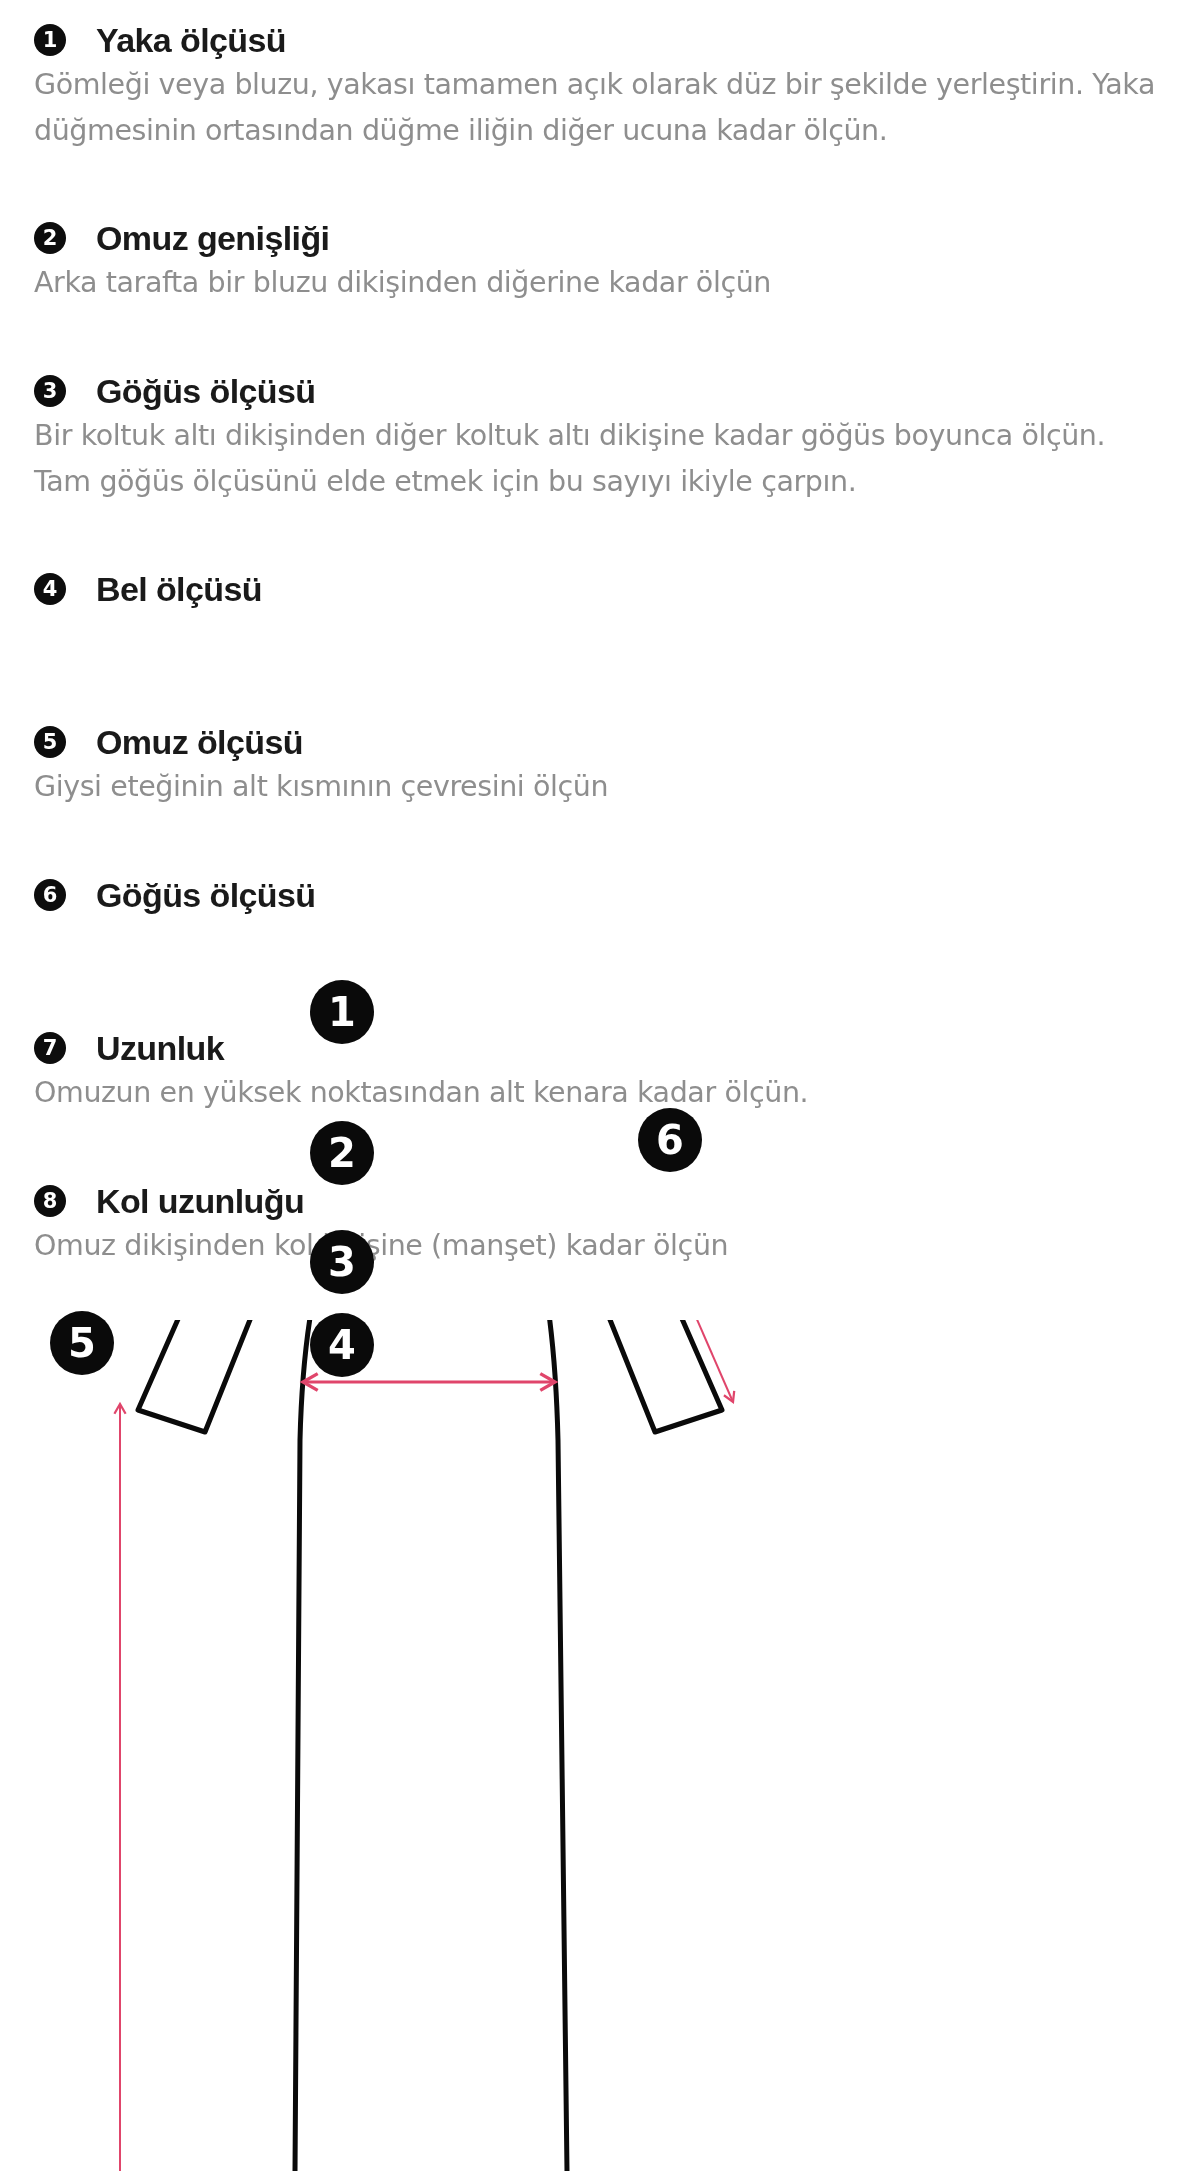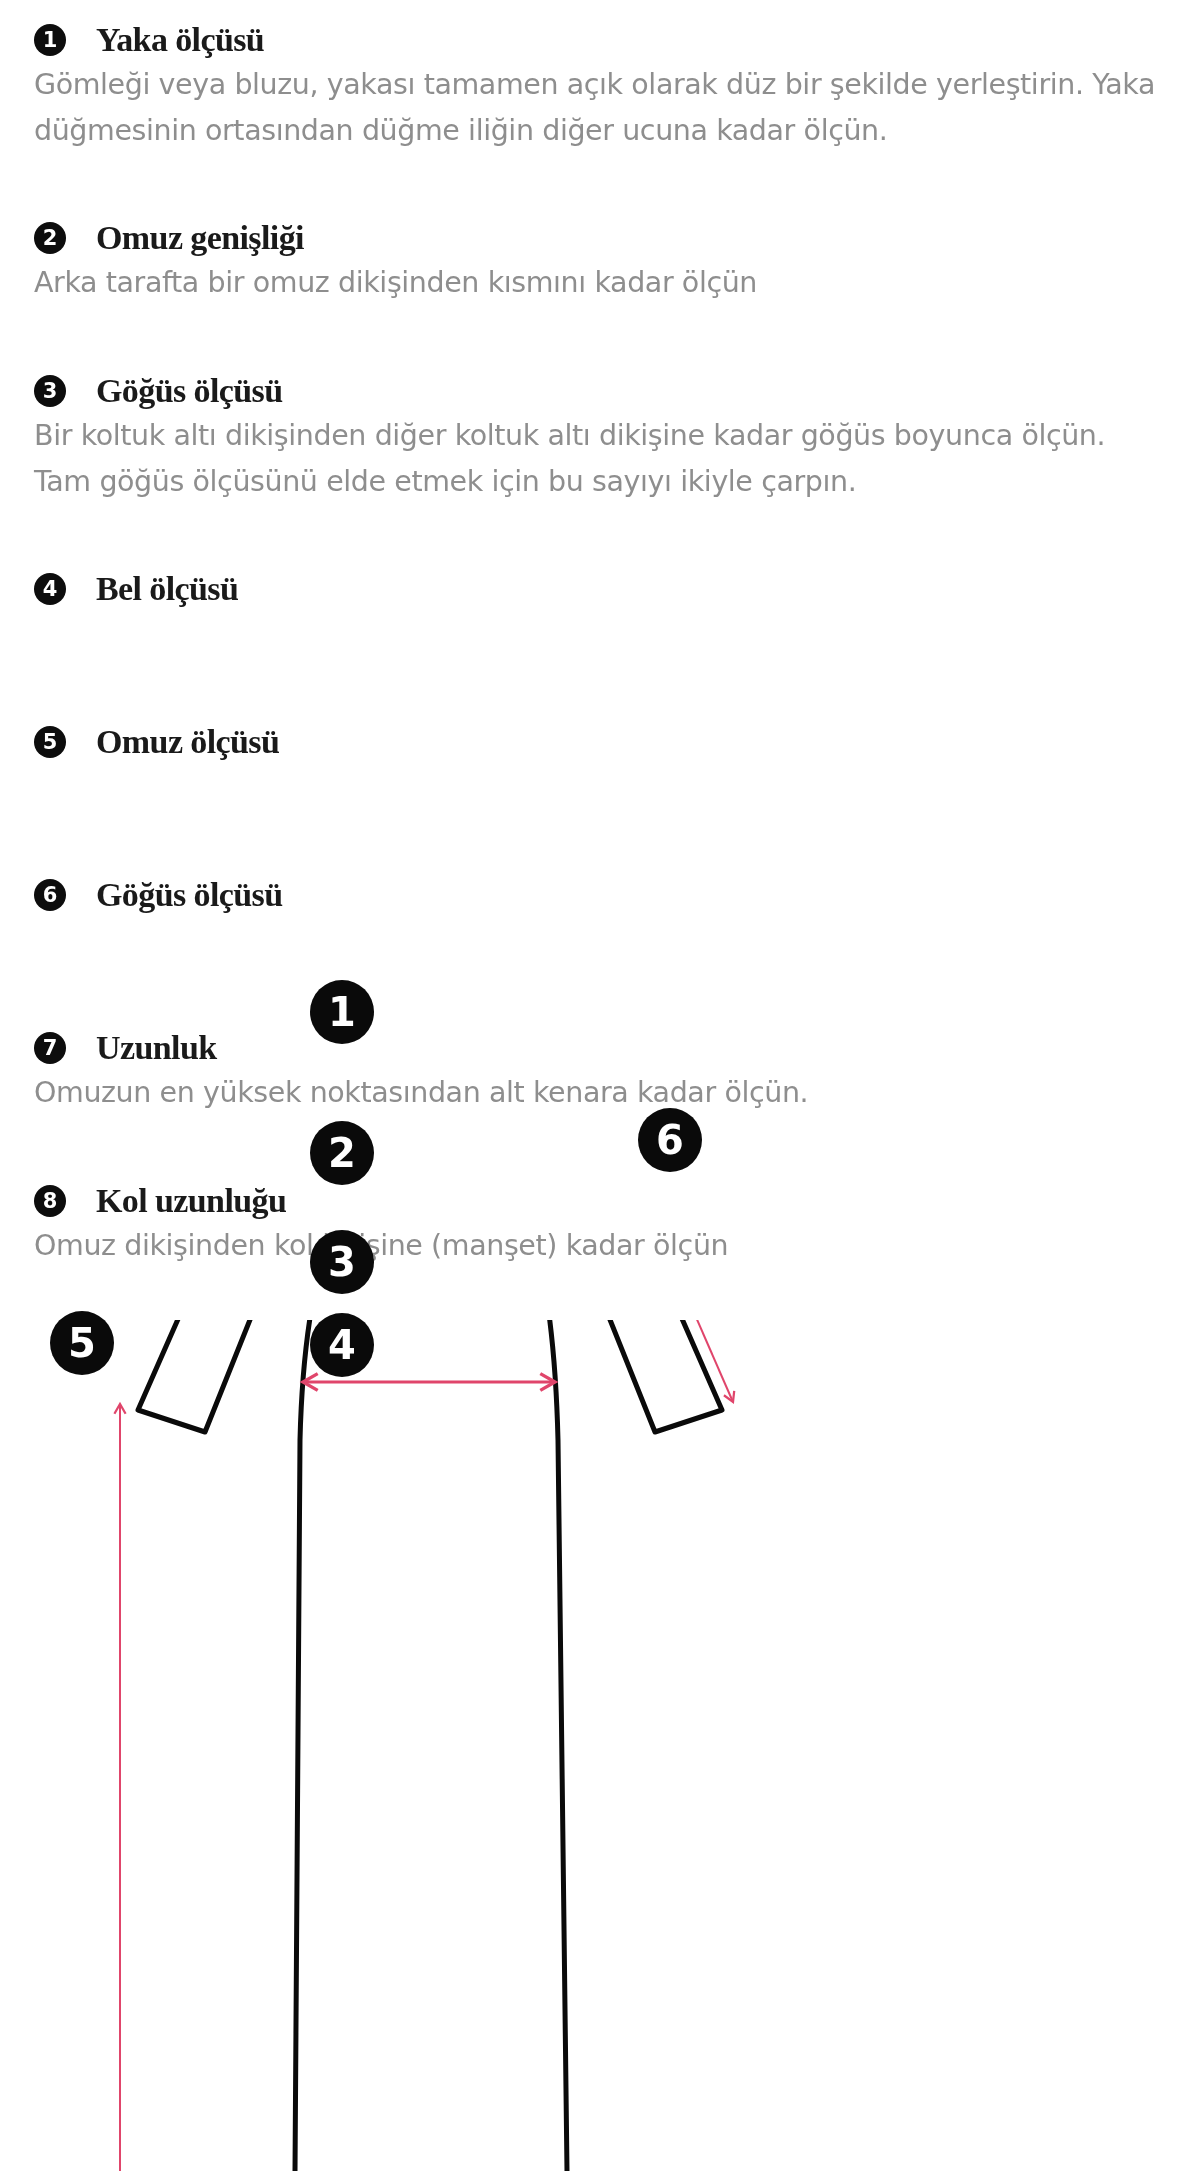--- a/index.html
+++ b/index.html
@@ -10,21 +10,21 @@
     .guide { position: absolute; left: 0; top: 0; width: 1200px; }
     .item { position: absolute; left: 34px; width: 1150px; }
     .item-head { display: flex; align-items: center; height: 44px; }
     .num-badge {
       width: 32px; height: 32px; border-radius: 50%; background: #0d0d0d; color: #ffffff;
       display: flex; align-items: center; justify-content: center;
       font-family: "DejaVu Sans", sans-serif; font-weight: bold; font-size: 21px;
       flex: 0 0 32px;
     }
     .item-title {
-      margin-left: 30px; font-family: Liberation Serif, serif; font-weight: bold;
+      margin-left: 30px; font-family: Liberation Sans, sans-serif; font-weight: bold;
       font-size: 34px; color: #1a1a1a; letter-spacing: -0.6px; white-space: nowrap;
     }
     .item-desc {
       margin-top: 0; font-family: "DejaVu Sans", sans-serif; font-size: 28.5px; line-height: 46px;
       color: #8e8e8e; letter-spacing: -0.4px;
     }
     .diagram { position: absolute; left: 0; top: 1320px; width: 1200px; height: 851px; }
     .diagram svg { position: absolute; left: 0; top: 0; }
     .dbadge {
       position: absolute; width: 64px; height: 64px; border-radius: 50%; background: #0a0a0a;
@@ -43,21 +43,21 @@
       <span class="item-title">Yaka ölçüsü</span>
     </div>
     <div class="item-desc" style="width:1150px">Gömleği veya bluzu, yakası tamamen açık olarak düz bir şekilde yerleştirin. Yaka düğmesinin ortasından düğme iliğin diğer ucuna kadar ölçün.</div>
   </div>
 
   <div class="item" style="top:216px">
     <div class="item-head">
       <span class="num-badge">2</span>
       <span class="item-title">Omuz genişliği</span>
     </div>
-    <div class="item-desc">Arka tarafta bir omuz dikişinden kısmını kadar ölçün</div>
+    <div class="item-desc">Arka tarafta bir bluzu dikişinden diğerine kadar ölçün</div>
   </div>
 
   <div class="item" style="top:369px">
     <div class="item-head">
       <span class="num-badge">3</span>
       <span class="item-title">Göğüs ölçüsü</span>
     </div>
     <div class="item-desc" style="width:1100px">Bir koltuk altı dikişinden diğer koltuk altı dikişine kadar göğüs boyunca ölçün. Tam göğüs ölçüsünü elde etmek için bu sayıyı ikiyle çarpın.</div>
   </div>
 
@@ -66,20 +66,21 @@
       <span class="num-badge">4</span>
       <span class="item-title">Bel ölçüsü</span>
     </div>
   </div>
 
   <div class="item" style="top:720px">
     <div class="item-head">
       <span class="num-badge">5</span>
       <span class="item-title">Omuz ölçüsü</span>
     </div>
+    <div class="item-desc">Giysi eteğinin alt kısmının çevresini ölçün</div>
   </div>
 
   <div class="item" style="top:873px">
     <div class="item-head">
       <span class="num-badge">6</span>
       <span class="item-title">Göğüs ölçüsü</span>
     </div>
   </div>
 
   <div class="item" style="top:1026px">

